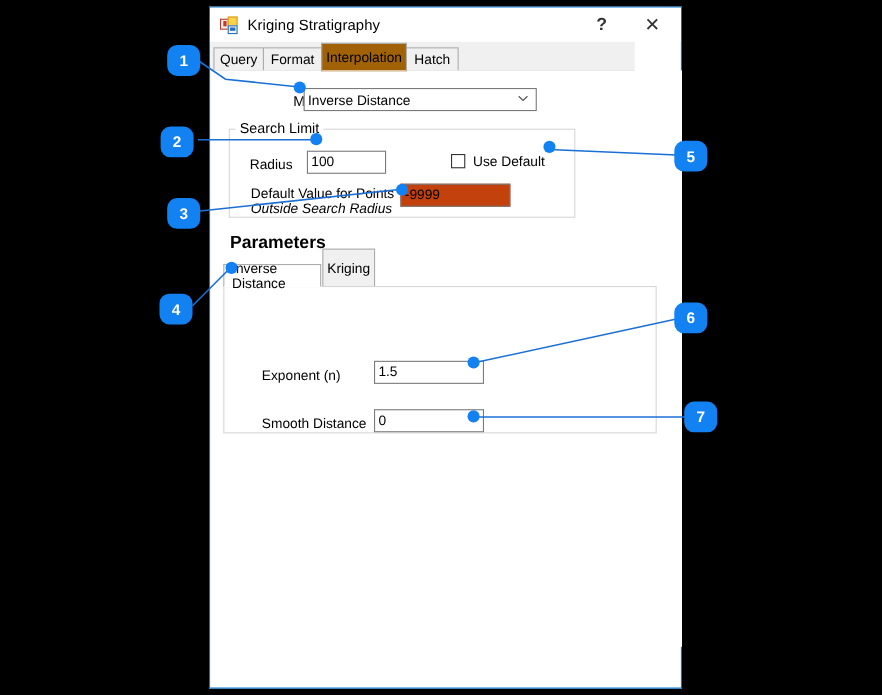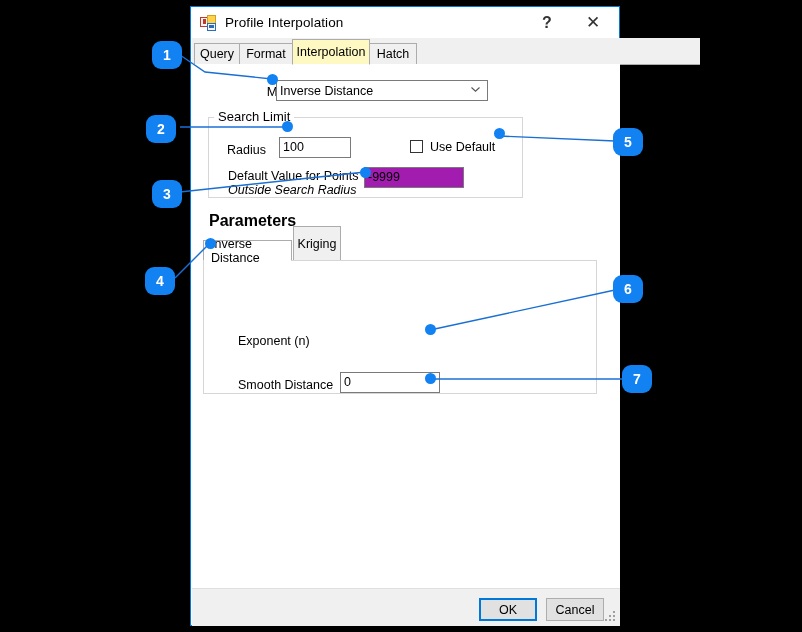--- a/index.html
+++ b/index.html
@@ -73,42 +73,42 @@
     color: #333;
   }
   #help-btn  { right: 52px; font-weight: bold; font-size: 16px;}
   #close-btn { right: 6px;  font-size: 17px; font-weight: 300;}
 
   
   #tabstrip {
     position: absolute;
     left: 1px;
     top: 31px;
-    width: 508px;
+    width: 385px;
     height: 27px;
     background: #f0f0f0;
     border-bottom: 1px solid #acacac;
     box-sizing: border-box;
   }
   .tab {
     position: absolute;
     bottom: -1px;
     background: #f0f0f0;
     border: 1px solid #acacac;
     box-sizing: border-box;
     font-size: 12.5px;
     color: #000;
     display: flex;
     align-items: center;
     justify-content: center;
     padding: 0 8px;
     height: 22px;
   }
   .tab.active {
-    background: #fef9c3;
+    background: #a16207;
     border-bottom: 1px solid #ffffff;
     height: 26px;
     z-index: 3;
     font-size: 12.5px;
   }
 
   
   #content {
     position: absolute;
     left: 1px;
@@ -218,21 +218,21 @@
     font-size: 12.5px;
     font-style: italic;
   }
   #defval-input {
     position: absolute;
     left: 172px;
     top: 103px;
     width: 100px;
     height: 21px;
     border: 1px solid #7a7a7a;
-    background: #a21caf;
+    background: #c2410c;
     box-sizing: border-box;
     font-size: 12.5px;
     padding-left: 3px;
     line-height: 19px;
   }
 
   
   #parameters-heading {
     position: absolute;
     left: 17px;
@@ -400,21 +400,21 @@
   <div id="titlebar">
     <span id="app-icon">
       <span class="sq sq-red">
           <i></i>
         </span>
       <span class="sq sq-yel"></span>
       <span class="sq sq-blu">
           <i></i>
         </span>
     </span>
-    <span id="title-text">Profile Interpolation</span>
+    <span id="title-text">Kriging Stratigraphy</span>
     <span class="title-btn" id="help-btn">?</span>
     <span class="title-btn" id="close-btn">✕</span>
   </div>
 
   <div id="tabstrip">
     <div class="tab" style="left:2px;   width:46px;">Query</div>
     <div class="tab" style="left:47px;  width:54px;">Format</div>
     <div class="tab active" style="left:100px; width:78px;">Interpolation</div>
     <div class="tab" style="left:177px; width:48px;">Hatch</div>
   </div>
@@ -444,37 +444,26 @@
 
     <div id="parameters-heading">Parameters</div>
 
     <div id="inner-tabstrip">
       <div class="inner-tab active" style="left:0px;  width:89px;">Inverse Distance</div>
       <div class="inner-tab" style="left:90px; width:48px;">Kriging</div>
     </div>
     <div id="inner-panel"></div>
 
     <div id="exponent-label">Exponent (n)</div>
+    <div id="exponent-input">1.5</div>
 
     <div id="smooth-label">Smooth Distance</div>
     <div id="smooth-input">0</div>
   </div>
 
-  <div id="footer">
-    <div class="dlg-btn" id="ok-btn">OK</div>
-    <div class="dlg-btn" id="cancel-btn">Cancel</div>
-    <div id="resize-grip">
-      <i style="left:8px;  top:0px;"></i>
-      <i style="left:4px;  top:4px;"></i>
-        <i style="left:8px; top:4px;"></i>
-      <i style="left:0px;  top:8px;"></i>
-        <i style="left:4px; top:8px;"></i>
-        <i style="left:8px; top:8px;"></i>
-    </div>
-  </div>
 </div>
 
 <svg id="overlay">
 
   <polyline points="180,55 205,72 272,79" fill="none" stroke="#1a6fd4" stroke-width="1.4"></polyline>
 
   <line x1="180" y1="127" x2="287" y2="127" stroke="#1a6fd4" stroke-width="1.4"></line>
 
   <line x1="180" y1="192" x2="365" y2="172" stroke="#1a6fd4" stroke-width="1.4"></line>
 

